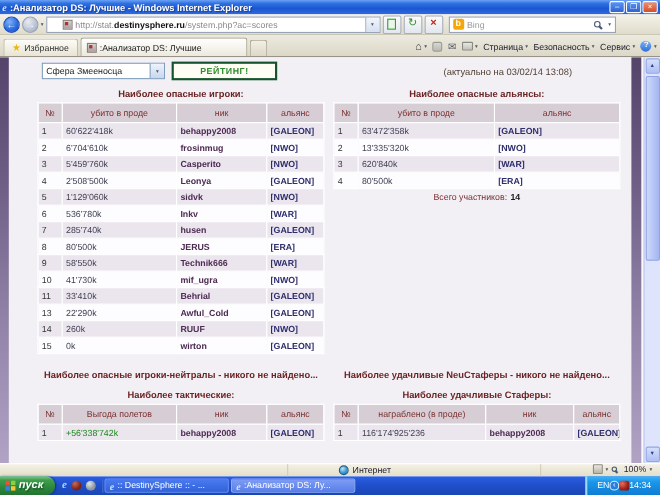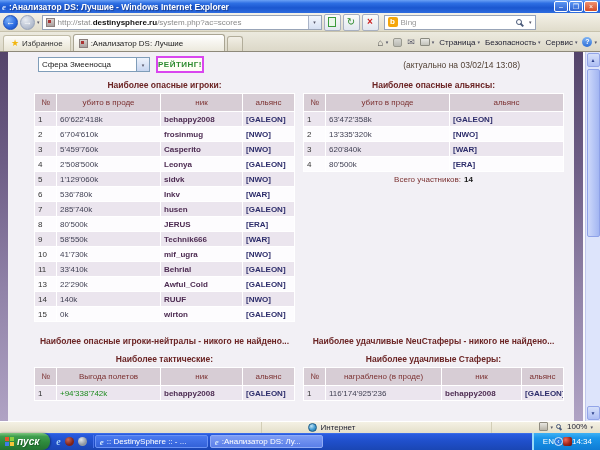--- a/index.html
+++ b/index.html
@@ -17,21 +17,21 @@
     background:linear-gradient(#5a95f2,#2f62cf); }
   .tb-btn.close { background:linear-gradient(#ef9070,#d44d28); }
 
   
   .addrbar { height:19px; display:flex; align-items:center; gap:2px; padding:0 3px;
     background:linear-gradient(#f4f1e8,#e0dccb); border-bottom:1px solid #c7c2ad; }
   .nav-circle { width:15px; height:15px; border-radius:50%; display:flex; align-items:center; justify-content:center; font-size:9px; color:#fff; flex:none; }
   .back { background:radial-gradient(circle at 35% 30%,#7db2f8,#2a6ae0 60%,#1c4fba); border:1px solid #1c4fba; }
   .fwd  { background:radial-gradient(circle at 35% 30%,#e8ecf2,#b9c2d2 60%,#9aa6bc); border:1px solid #98a4ba; color:#f8fafc; }
   .tiny-caret { font-size:5px; color:#556; }
-  .addr-field { width:280px; height:15px; background:#fff; border:1px solid #98a4b8; display:flex; align-items:center; gap:3px; padding-left:3px; font-size:8px; white-space:nowrap; overflow:hidden; flex:none; }
+  .addr-field { width:304px; height:15px; background:#fff; border:1px solid #98a4b8; display:flex; align-items:center; gap:3px; padding-left:14px; font-size:8px; white-space:nowrap; overflow:hidden; flex:none; }
   .favicon { width:9px; height:9px; flex:none; background:linear-gradient(#d9d3cf,#a9a09e); border:1px solid #8a7f7d; position:relative; }
   .favicon::after { content:""; position:absolute; left:1px; top:1px; width:3px; height:3px; background:#a33; }
   .url-prefix,.url-path { color:#8a8a8a; }
   .url-domain { color:#111; font-weight:bold; }
   .addr-caret { margin-left:auto; width:13px; align-self:stretch; flex:none; background:linear-gradient(#f2f6fc,#d6e0f2); border-left:1px solid #aab4c8; display:flex; align-items:center; justify-content:center; }
   .tool-btn { width:17px; height:17px; flex:none; border:1px solid #a8b0c0; border-radius:2px; background:linear-gradient(#fbfbf8,#e2e7f0); display:flex; align-items:center; justify-content:center; font-size:9px; }
   .compat-glyph { width:8px; height:10px; border:1px solid #3a9a3a; background:#eaf6ea; }
   .refresh-glyph { color:#2e8b2e; font-size:10px; line-height:10px; }
   .stop-glyph { color:#cc2020; font-weight:bold; font-size:10px; line-height:10px; }
   .search-field { width:152px; height:15px; margin-left:3px; background:#fff; border:1px solid #98a4b8; display:flex; align-items:center; gap:3px; padding:0 3px; flex:none; }
@@ -71,21 +71,21 @@
   .sb-btn.down { margin:0 0 1px 0; }
   .sb-thumb { width:13px; height:168px; margin-top:2px; flex:none; background:linear-gradient(90deg,#cdd8fa,#a3b6f2); border:1px solid #8fa2e8; border-radius:2px; }
   .sb-space { flex:1; }
 
   .page { position:absolute; left:8px; right:28px; top:0; bottom:0; padding-top:3px; }
   .controls { position:relative; height:21px; }
   .sphere-select { position:absolute; left:30px; top:2px; width:112px; height:15px; background:#fff; border:1px solid #7f9db9;
     display:flex; align-items:center; font-size:8px; color:#222; padding-left:3px; }
   .select-caret { margin-left:auto; width:13px; height:13px; background:linear-gradient(#eef3fc,#c8d6f0); border-left:1px solid #7f9db9;
     display:flex; align-items:center; justify-content:center; }
-  .rating-btn { position:absolute; left:148px; top:1px; height:17px; padding:0 0; background:#fefdf4; border:2px solid #d946ef;
+  .rating-btn { position:absolute; left:148px; top:1px; height:17px; padding:0 24px; background:#fefdf4; border:2px solid #14532d;
     font-size:8px; font-weight:bold; color:#2e8b2e; letter-spacing:.5px; display:flex; align-items:center; }
   .updated { position:absolute; right:52px; top:5px; font-size:8.5px; color:#514034; }
 
   .cols { display:flex; gap:8px; padding:0 8px 0 26px; }
   .col { flex:1; min-width:0; }
   .row2 { margin-top:14px; }
   .tbl-title { text-align:center; font-size:8.5px; font-weight:bold; color:#6b2424; margin:4px 0 3px; }
   .nf-line { text-align:center; font-size:8.5px; font-weight:bold; color:#6b2424; margin-bottom:8px; }
 
   table.data { width:100%; border-collapse:collapse; table-layout:fixed; font-size:8px; }
@@ -324,21 +324,21 @@
                   <td class="c-ally">[GALEON]</td>
                 </tr>
                 <tr>
                   <td class="c-num">13</td>
                   <td class="c-val">22'290k</td>
                   <td class="c-nick">Awful_Cold</td>
                   <td class="c-ally">[GALEON]</td>
                 </tr>
                 <tr>
                   <td class="c-num">14</td>
-                  <td class="c-val">140k</td>
+                  <td class="c-val">260k</td>
                   <td class="c-nick">RUUF</td>
                   <td class="c-ally">[NWO]</td>
                 </tr>
                 <tr>
                   <td class="c-num">15</td>
                   <td class="c-val">0k</td>
                   <td class="c-nick">wirton</td>
                   <td class="c-ally">[GALEON]</td>
                 </tr>
               </tbody>
@@ -392,21 +392,21 @@
                 <tr>
                   <th style="width: 22px;">№</th>
                   <th style="width: 104px;">Выгода полетов</th>
                   <th style="width: 82px;">ник</th>
                   <th>альянс</th>
                 </tr>
               </thead>
               <tbody>
                 <tr>
                   <td class="c-num">1</td>
-                  <td class="c-val c-green">+94'338'742k</td>
+                  <td class="c-val c-green">+56'338'742k</td>
                   <td class="c-nick">behappy2008</td>
                   <td class="c-ally">[GALEON]</td>
                 </tr>
               </tbody>
             </table>
         </div>
         <div class="col">
           <div class="nf-line">Наиболее удачливые NeuСтаферы - никого не найдено...</div>
           <div class="tbl-title">Наиболее удачливые Стаферы:</div>
           <table class="data">

